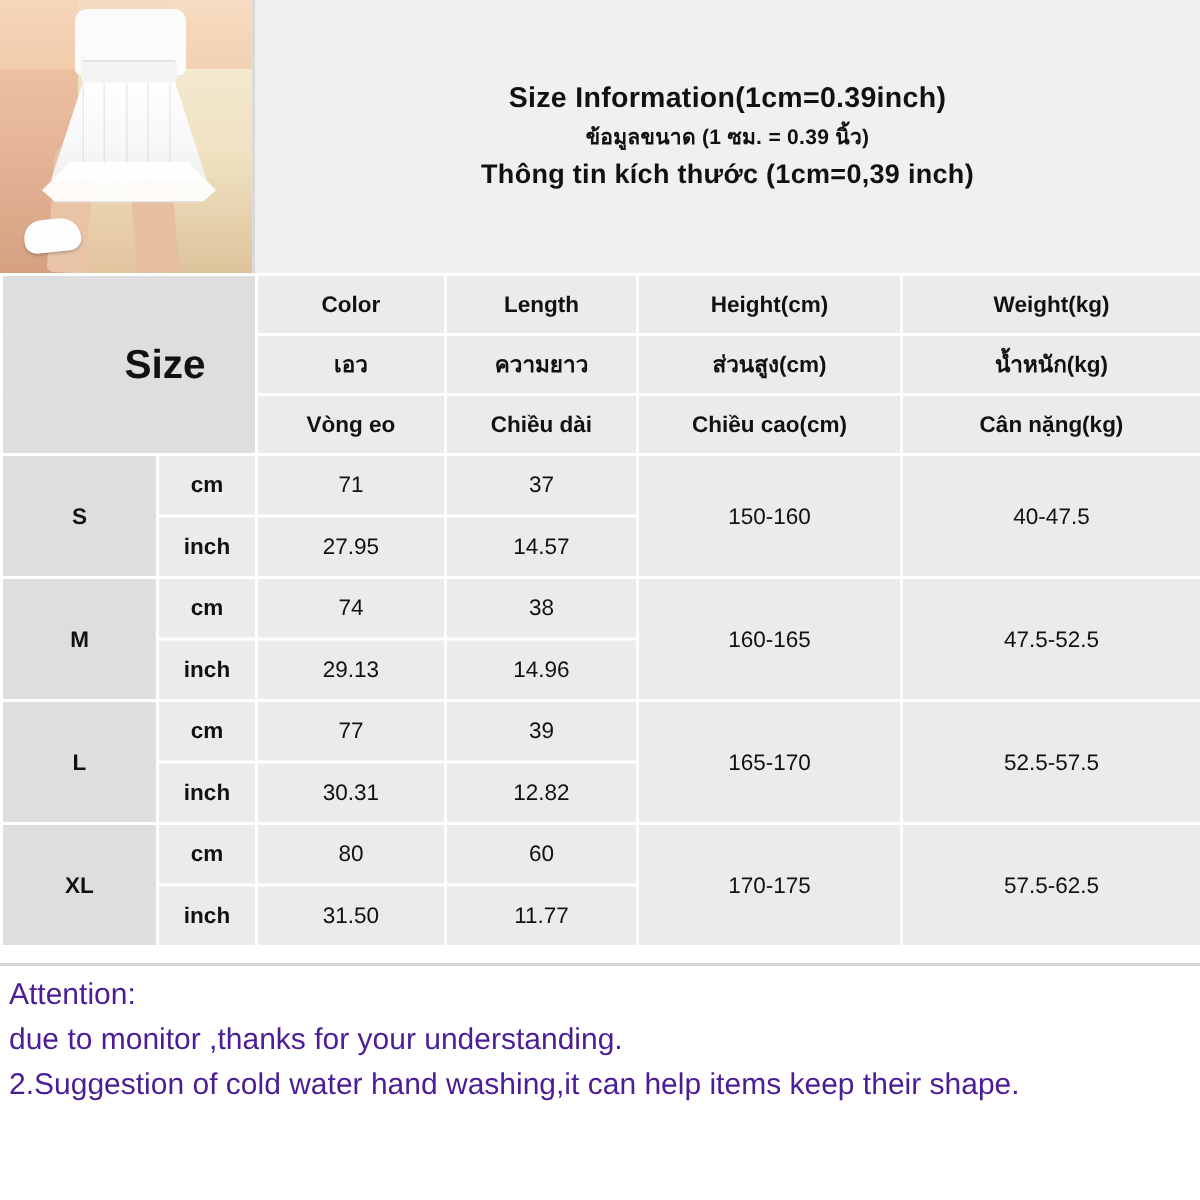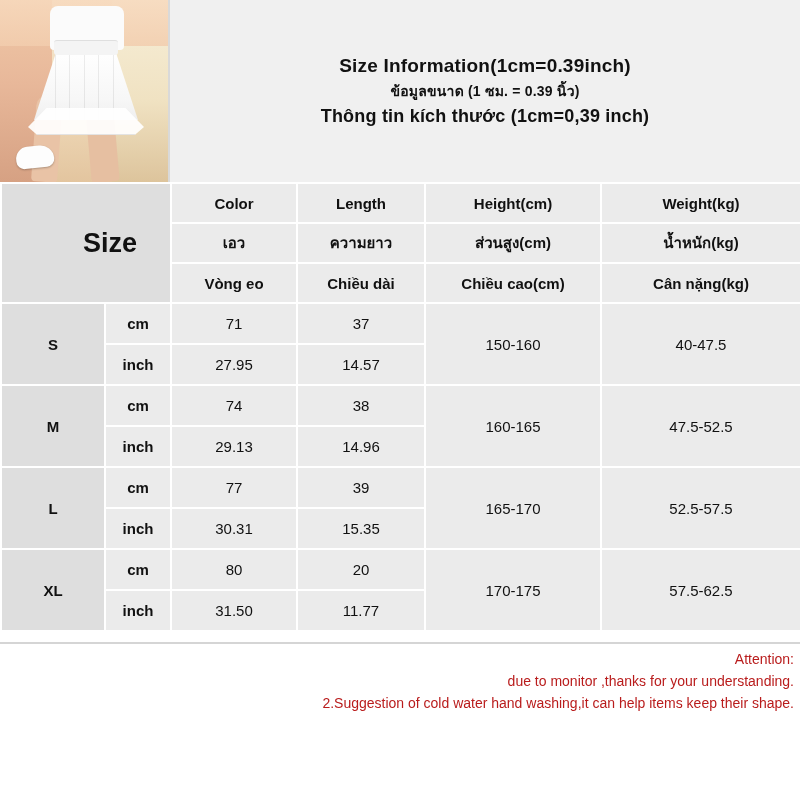--- a/index.html
+++ b/index.html
@@ -200,24 +200,23 @@
     top: 642px;
     width: 800px;
     height: 158px;
     background: #ffffff;
     border-top: 2px solid #d5d5d5;
     box-sizing: border-box;
     padding: 6px 6px 0 6px;
   }
   .attention p {
     margin: 0 0 3px 0;
-    font-size: 14px;
+    font-size: 20px;
     line-height: 1.35;
-    color: #b91c1c;
-    text-align: right;
+    color: #4c1d95;
   }
 </style>
 </head>
 <body>
 
 <div class="page">
 
   <div class="top">
 
     <div class="photo">
@@ -311,28 +310,28 @@
         <td class="size-cell" rowspan="2">L</td>
         <td class="unit-cell">cm</td>
         <td class="val-cell">77</td>
         <td class="val-cell">39</td>
         <td class="span-cell" rowspan="2">165-170</td>
         <td class="span-cell" rowspan="2">52.5-57.5</td>
       </tr>
       <tr>
         <td class="unit-cell">inch</td>
         <td class="val-cell">30.31</td>
-        <td class="val-cell">15.35</td>
+        <td class="val-cell">12.82</td>
       </tr>
 
       <tr class="row-alt">
         <td class="size-cell" rowspan="2">XL</td>
         <td class="unit-cell">cm</td>
         <td class="val-cell">80</td>
-        <td class="val-cell">20</td>
+        <td class="val-cell">60</td>
         <td class="span-cell" rowspan="2">170-175</td>
         <td class="span-cell" rowspan="2">57.5-62.5</td>
       </tr>
       <tr class="row-alt">
         <td class="unit-cell">inch</td>
         <td class="val-cell">31.50</td>
         <td class="val-cell">11.77</td>
       </tr>
     </tbody>
   </table>

